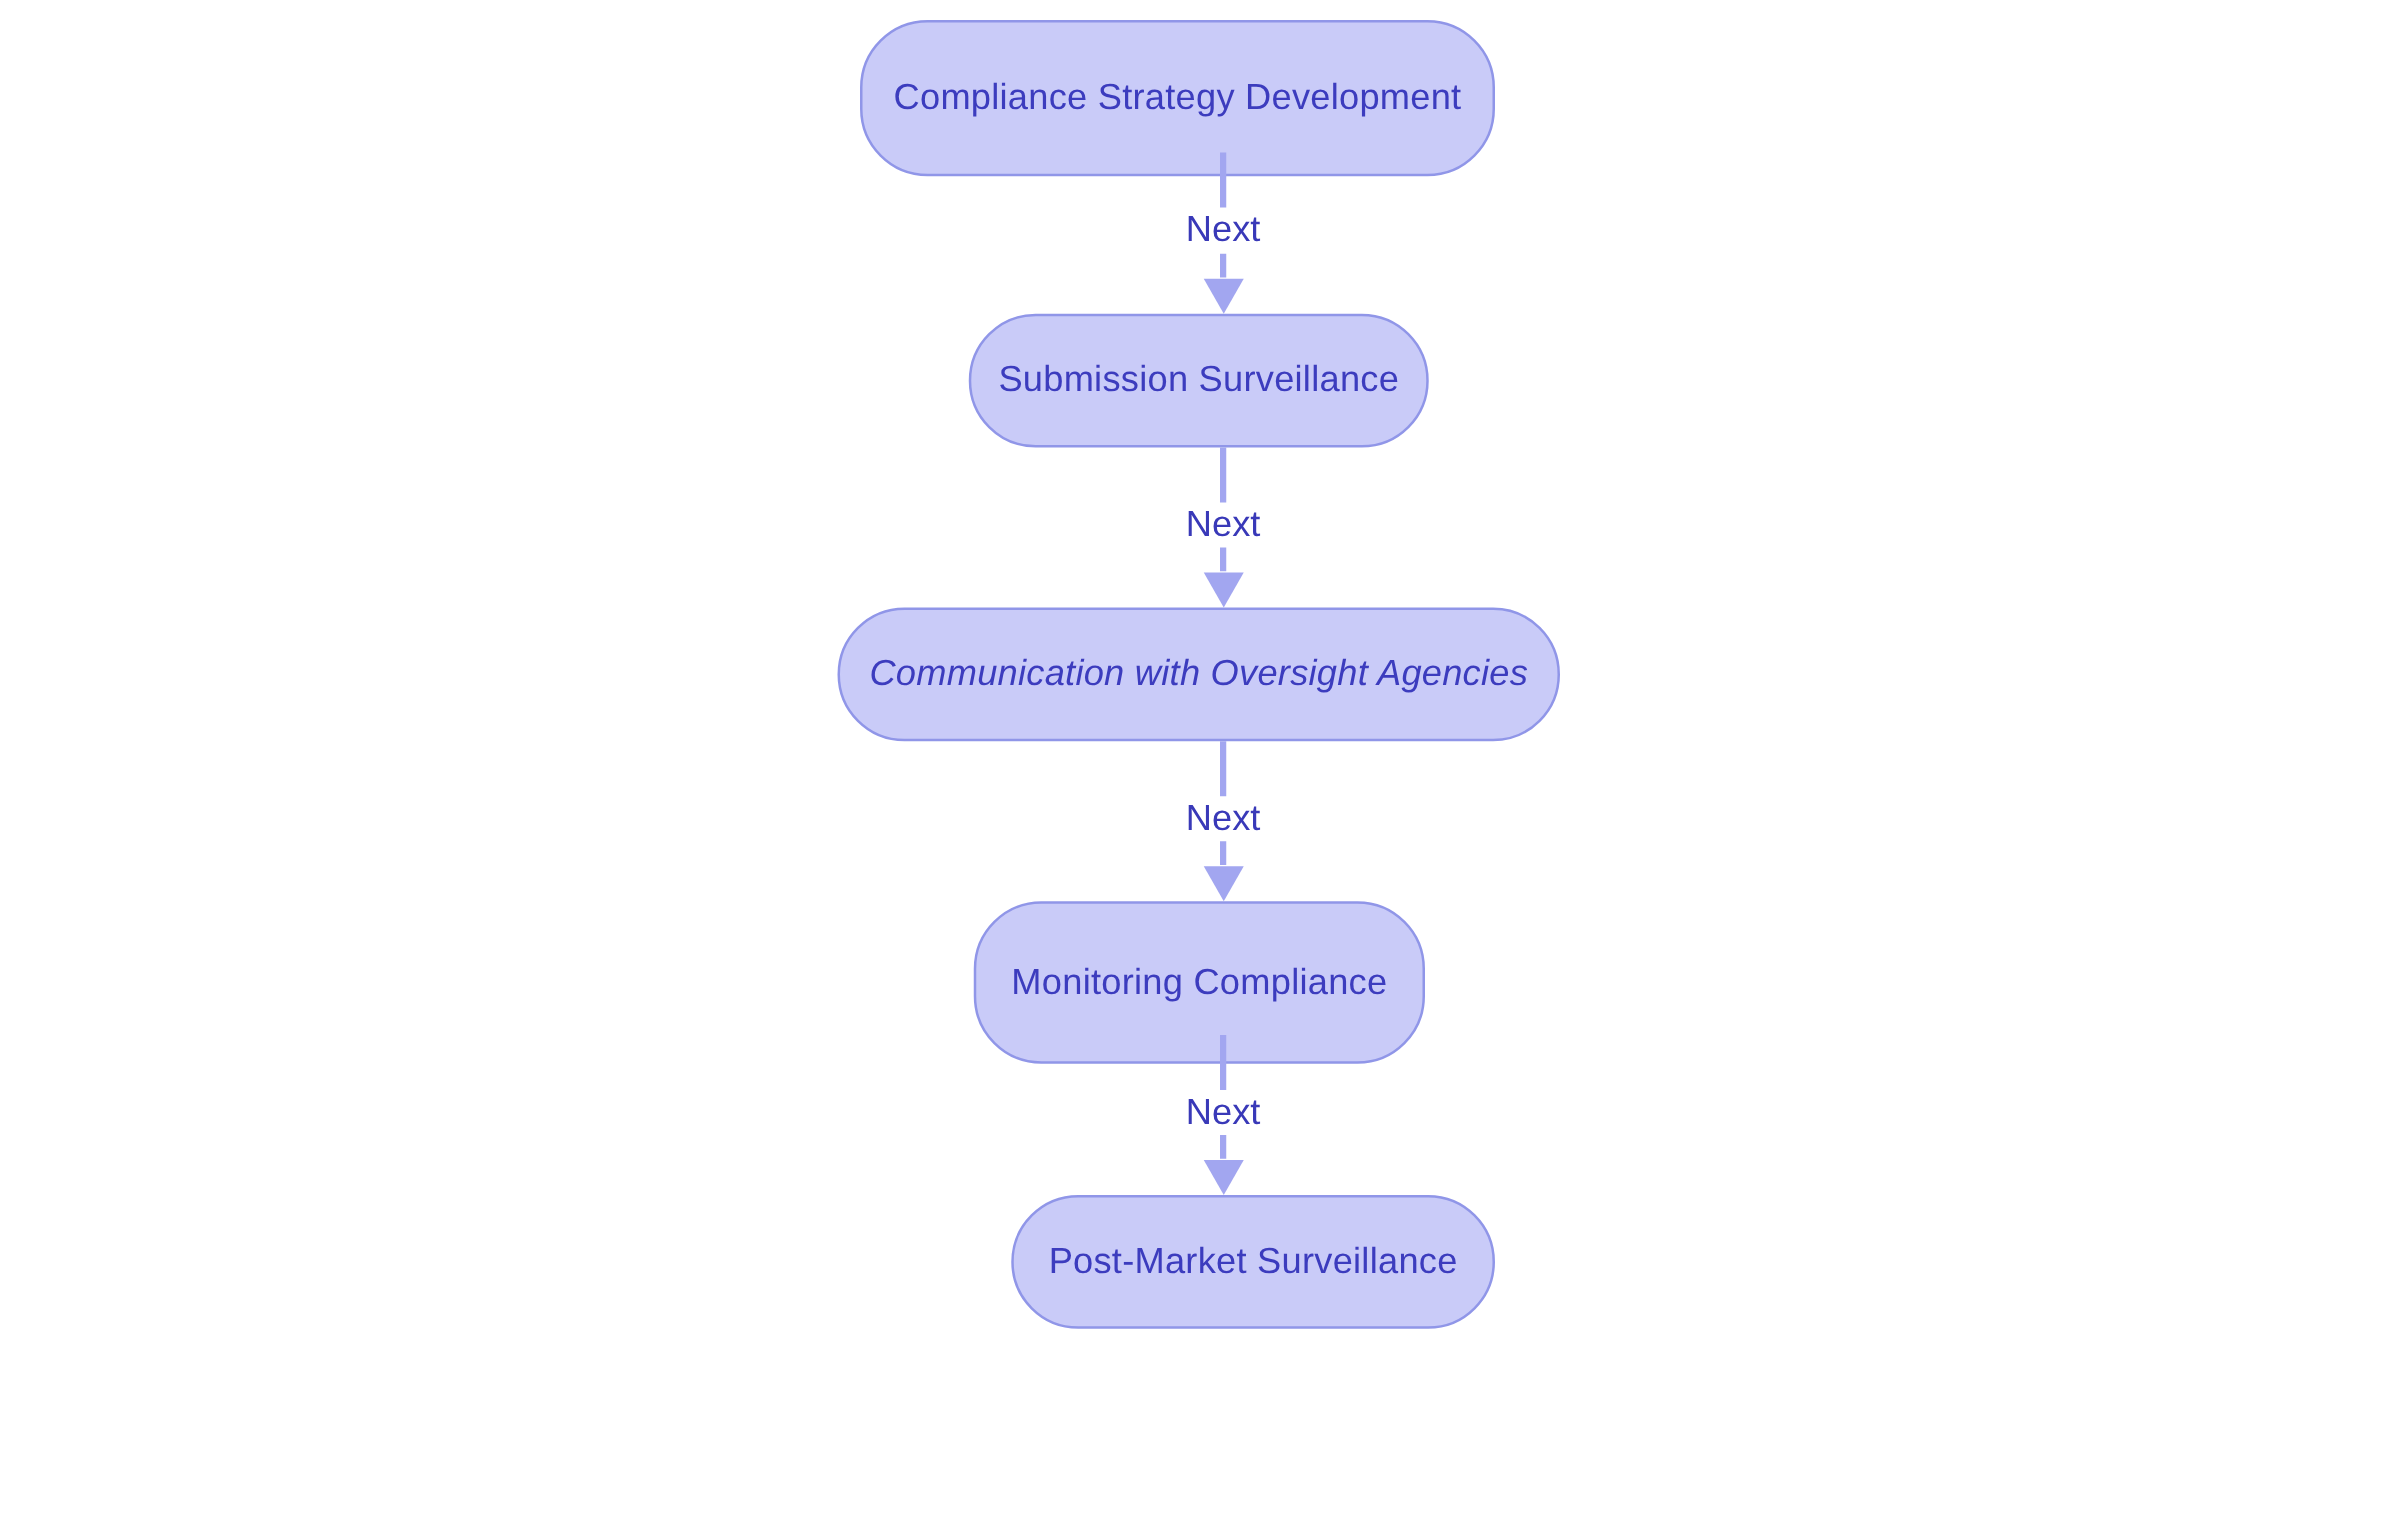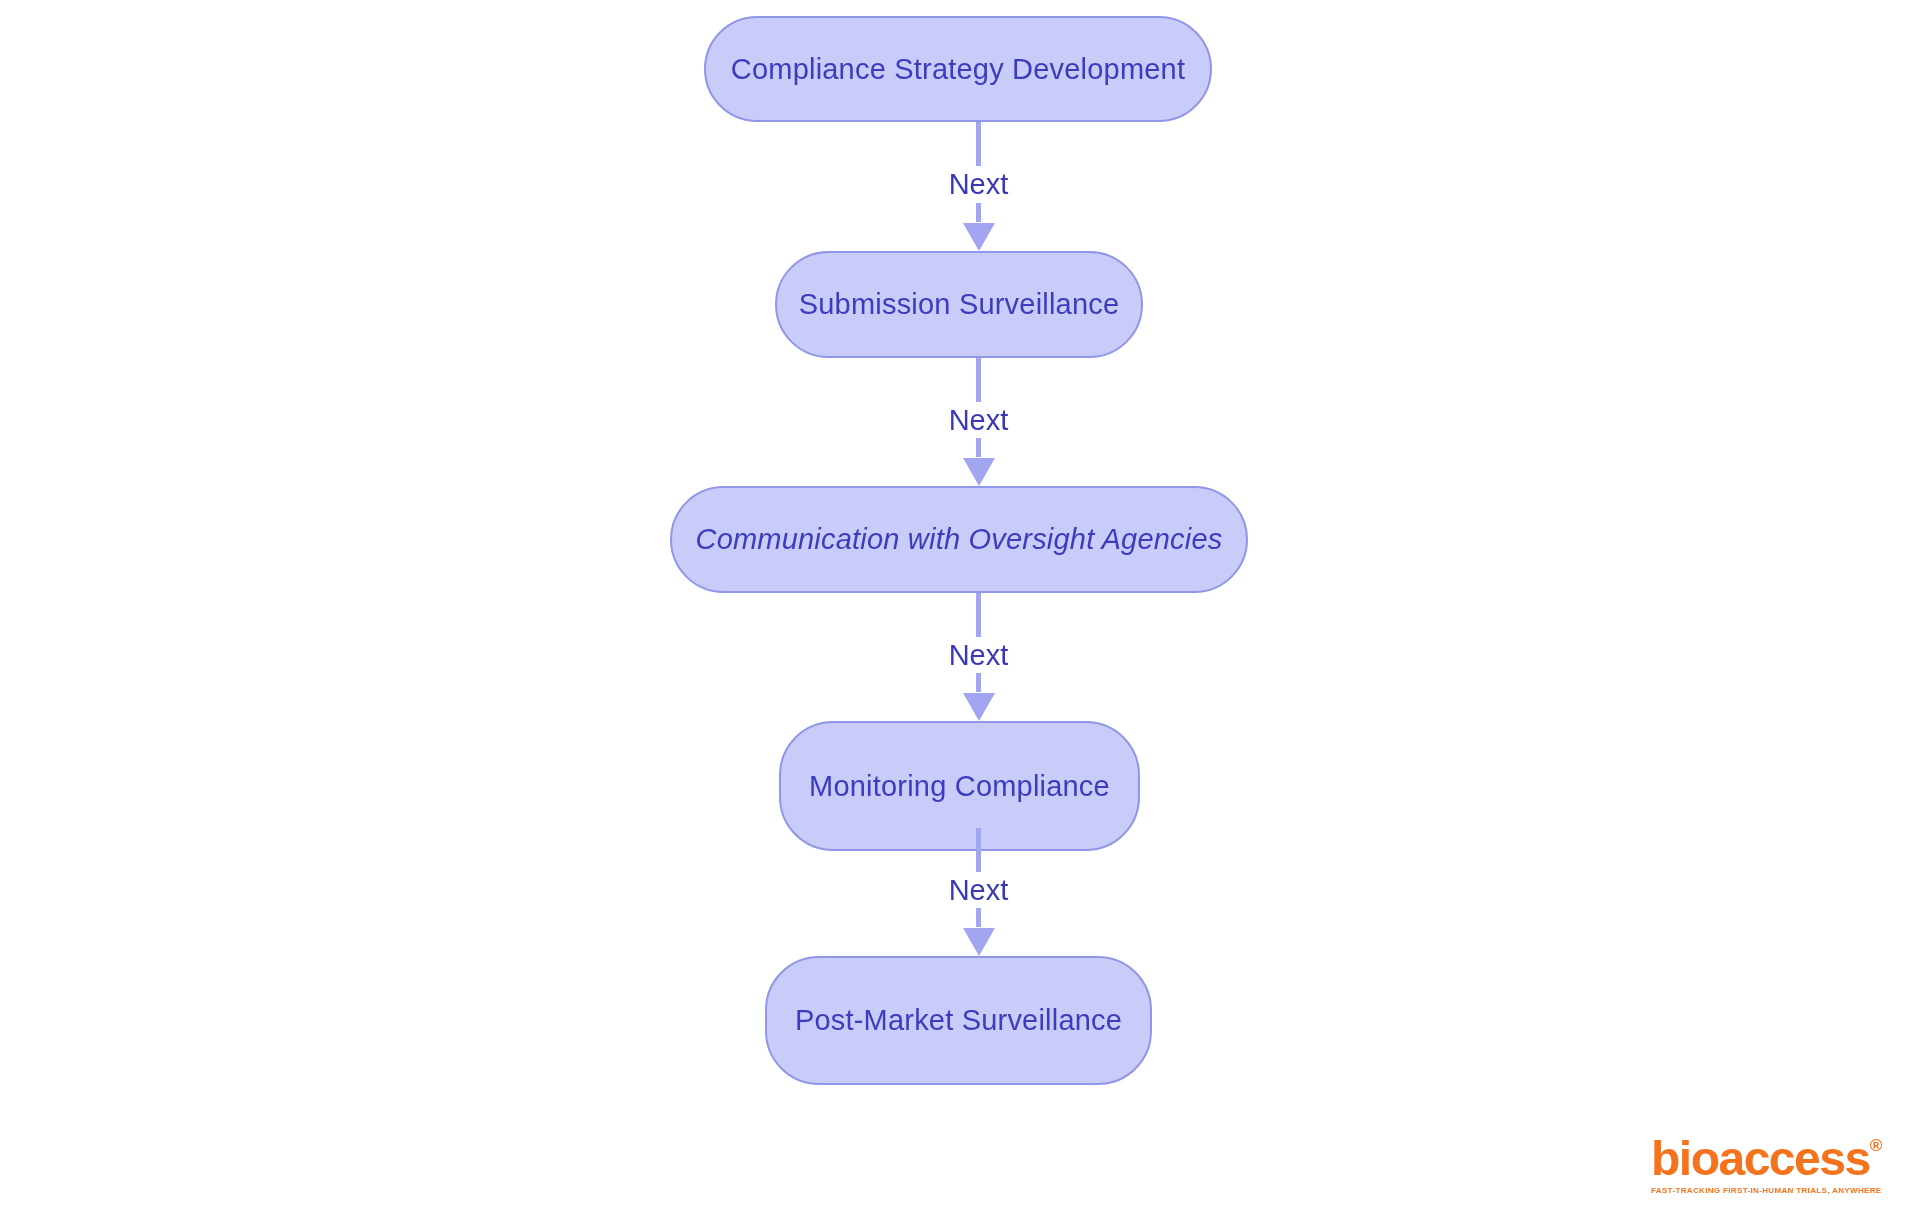--- a/index.html
+++ b/index.html
@@ -29,25 +29,25 @@
     border: 2px solid var(--node-border);
     border-radius: 54px;
     display: flex;
     align-items: center;
     justify-content: center;
     color: var(--node-text);
     font-size: 29px;
     letter-spacing: 0.2px;
     white-space: nowrap;
   }
-  .n1 { left: 704px; top: 16px;  width: 508px; height: 106px; text-align: center; }
+  .n1 { left: 688px; top: 16px;  width: 508px; height: 125px; text-align: center; }
   .n2 { left: 775px; top: 251px; width: 368px; height: 107px; }
   .n3 { left: 670px; top: 486px; width: 578px; height: 107px; font-style: italic; }
   .n4 { left: 779px; top: 721px; width: 361px; height: 130px; }
-  .n5 { left: 765px; top: 956px; width: 387px; height: 129px; }
+  .n5 { left: 809px; top: 956px; width: 387px; height: 107px; }
 
   
   .connector {
     position: absolute;
     left: 928px;
     width: 101px;
     display: flex;
     flex-direction: column;
     align-items: center;
     justify-content: space-between;
@@ -149,18 +149,14 @@
     <div class="cline seg-top"></div>
     <div class="next-label">Next</div>
     <div class="cline seg-bottom"></div>
     <div class="arrowhead"></div>
   </div>
 
   <div class="node n5">
     <span>Post-Market Surveillance</span>
   </div>
 
-  <div class="logo">
-    <div class="logo-text"><span>bioaccess</span><span class="logo-reg">®</span></div>
-    <div class="logo-tagline">FAST-TRACKING FIRST-IN-HUMAN TRIALS, ANYWHERE</div>
-  </div>
 
 </div>
 
 </body></html>

